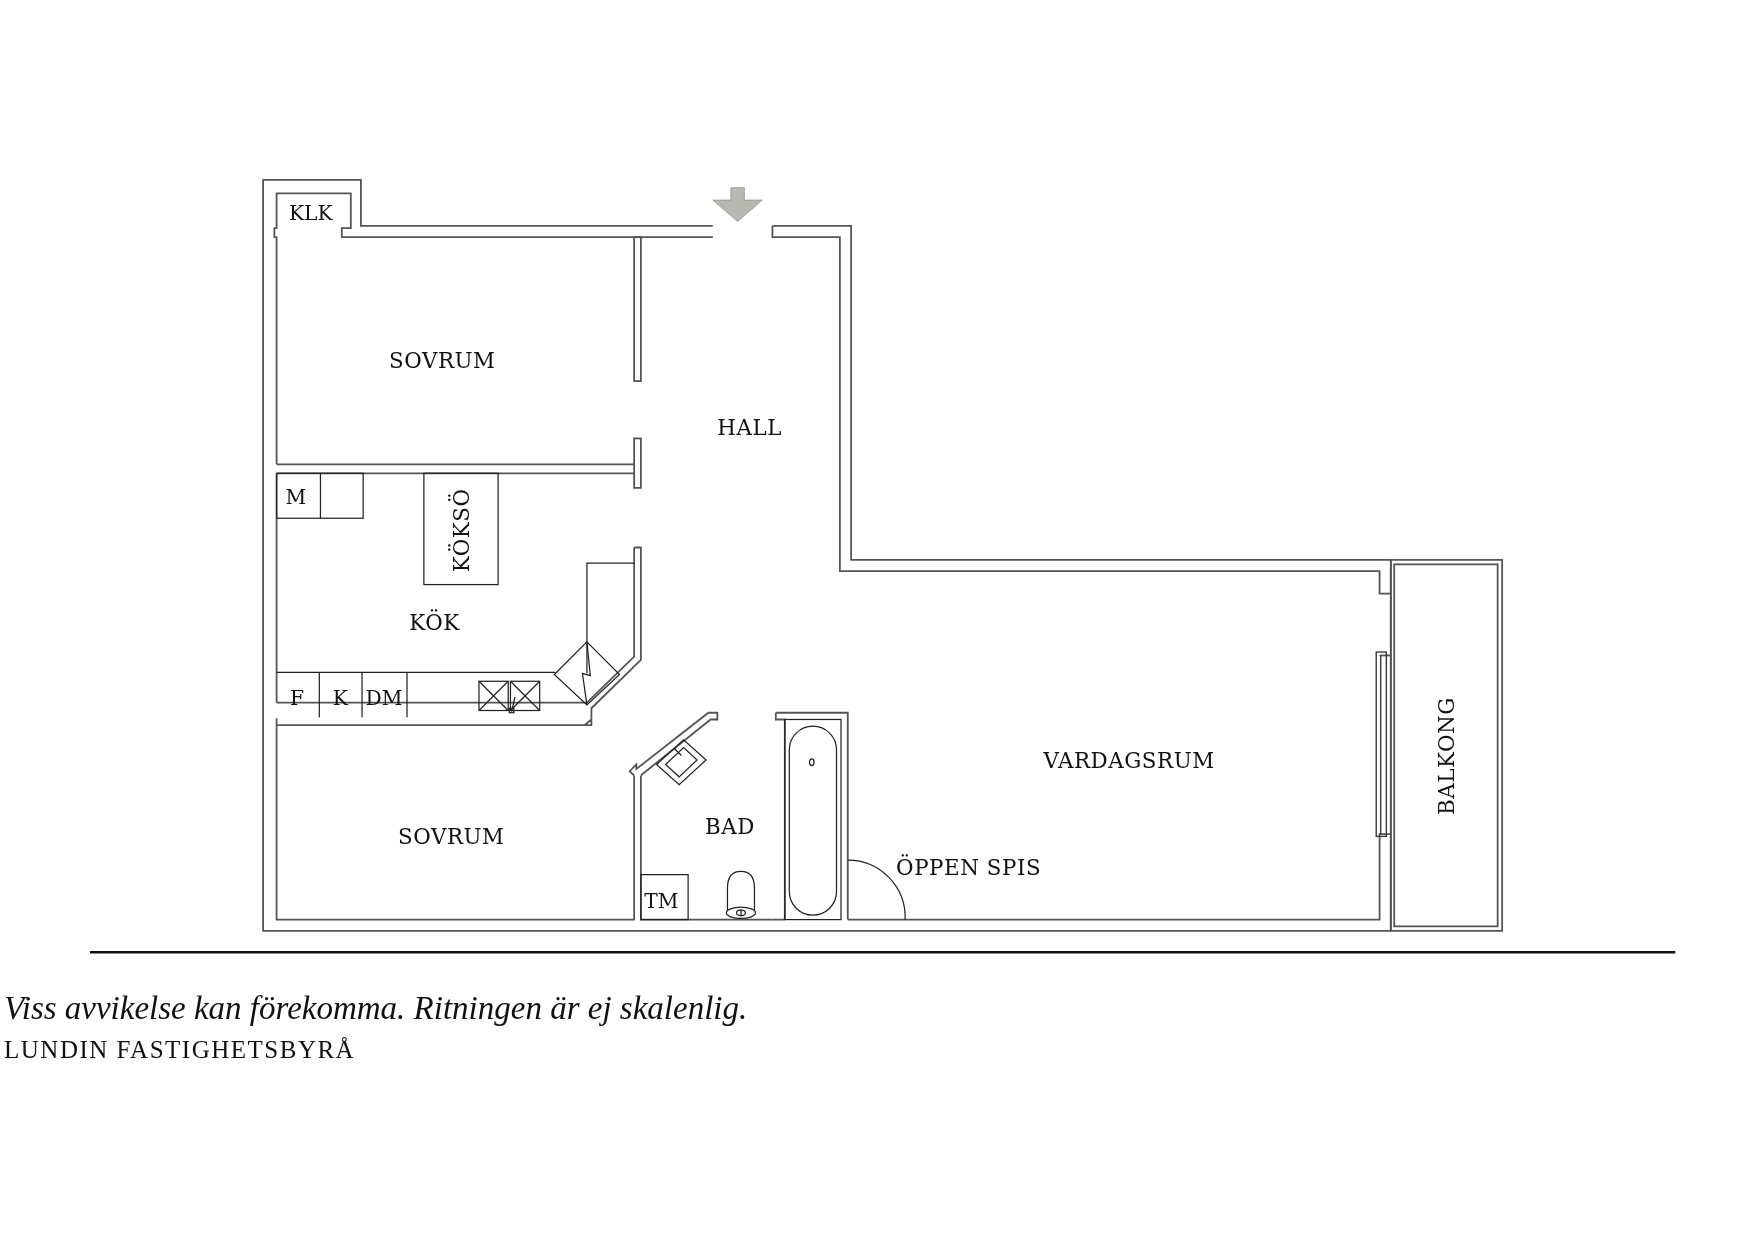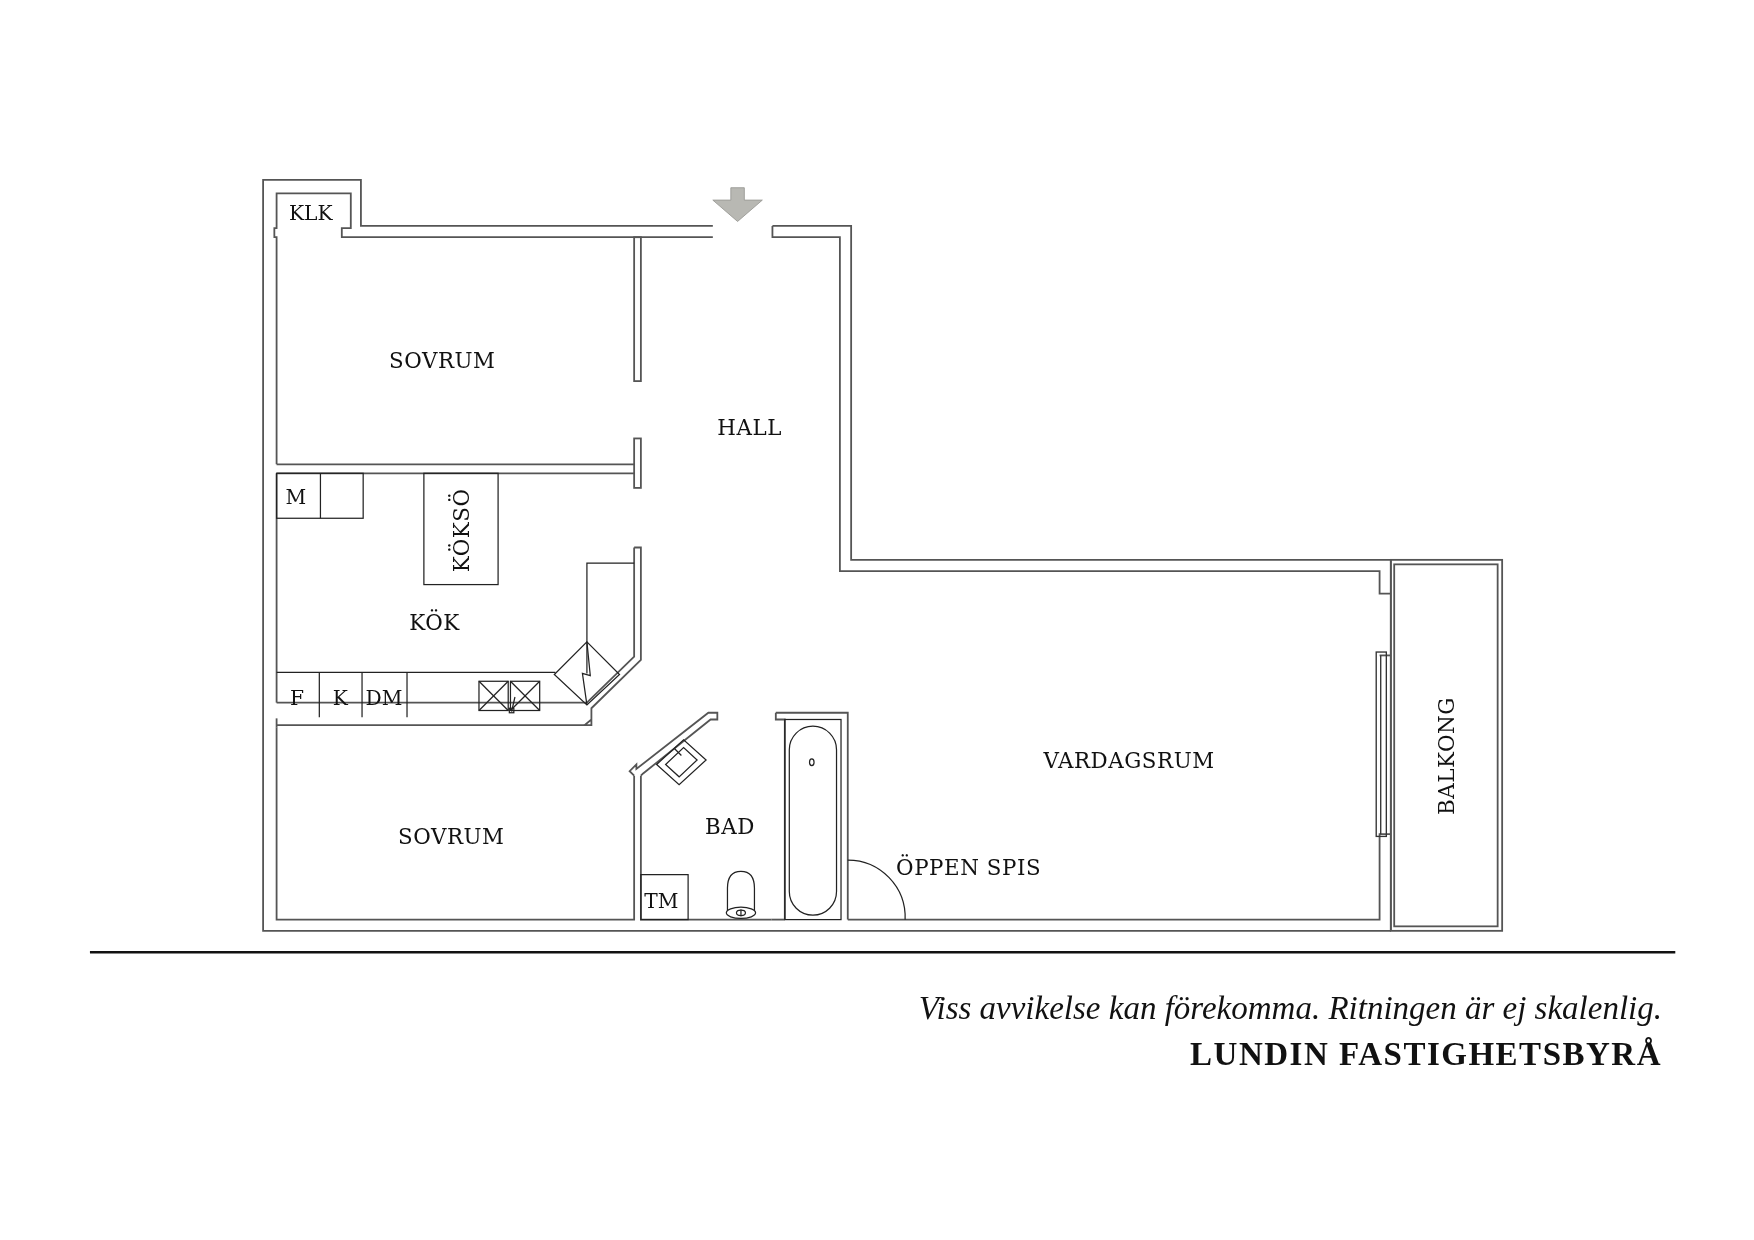--- a/index.html
+++ b/index.html
@@ -4,23 +4,23 @@
 <style>
   html, body { margin: 0; padding: 0; background: #ffffff; }
   body { width: 1754px; height: 1240px; overflow: hidden; position: relative; }
   #plan { position: absolute; left: 0; top: 0; width: 1754px; height: 1240px; }
   .wall { fill: none; stroke: #555555; stroke-width: 1.6; }
   .thin { fill: none; stroke: #333333; stroke-width: 1.2; }
   .fixture { fill: none; stroke: #222222; stroke-width: 1.1; }
   .room-label { font-family: "DejaVu Serif", "Liberation Serif", serif; font-size: 19px; fill: #111111; letter-spacing: 0.5px; }
   .small-label { font-family: "DejaVu Serif", "Liberation Serif", serif; font-size: 18px; fill: #111111; }
   .divider { stroke: #111111; stroke-width: 2.2; }
-  .footer { position: absolute; left: 12px; width: 1650px; text-align: right; font-family: "Liberation Serif", "DejaVu Serif", serif; color: #111111; }
+  .footer { position: absolute; left: 4px; width: 1650px; text-align: left; font-family: "Liberation Serif", "DejaVu Serif", serif; color: #111111; }
   .disclaimer { top: 990px; font-size: 33px; font-style: italic; }
-  .brand { top: 1036px; font-size: 33px; letter-spacing: 1.5px; font-weight: bold; }
+  .brand { top: 1036px; font-size: 25px; letter-spacing: 1.5px; }
 </style>
 </head>
 <body>
 
 <svg id="plan" viewBox="0 0 1560 1103" preserveAspectRatio="none" xmlns="http://www.w3.org/2000/svg">
 
   <g>
     <polygon points="650,167 662,167 662,178 678,178 656,197 634,178 650,178" fill="#b8b8b3" stroke="#9a9a95" stroke-width="0.8"></polygon>
   </g>
 

